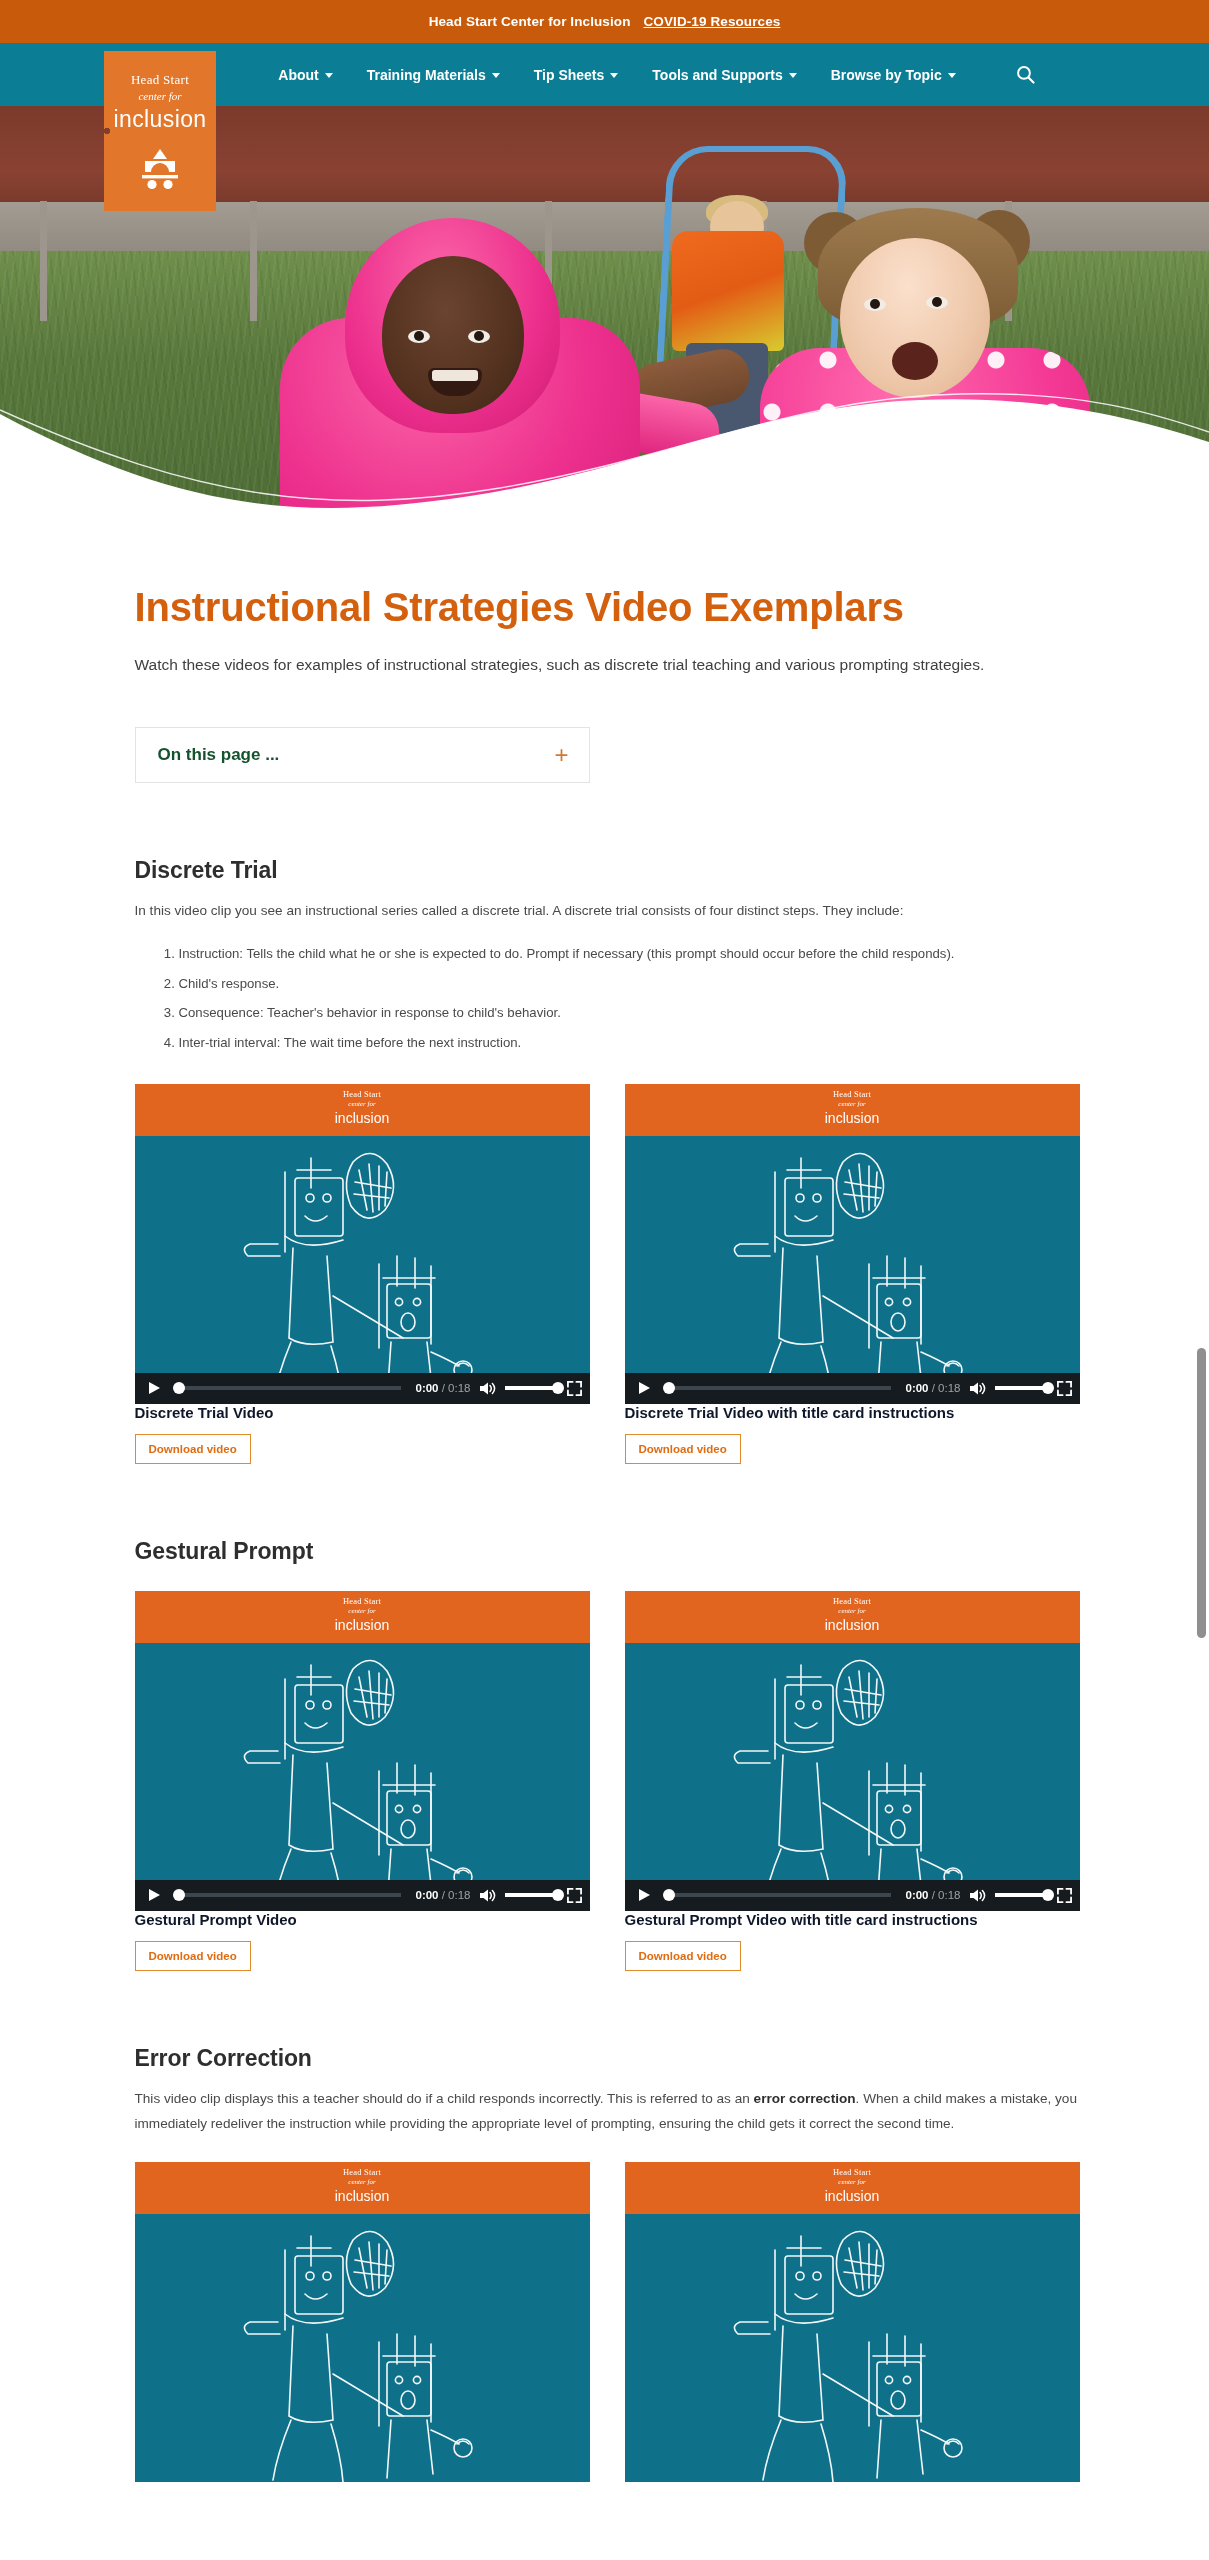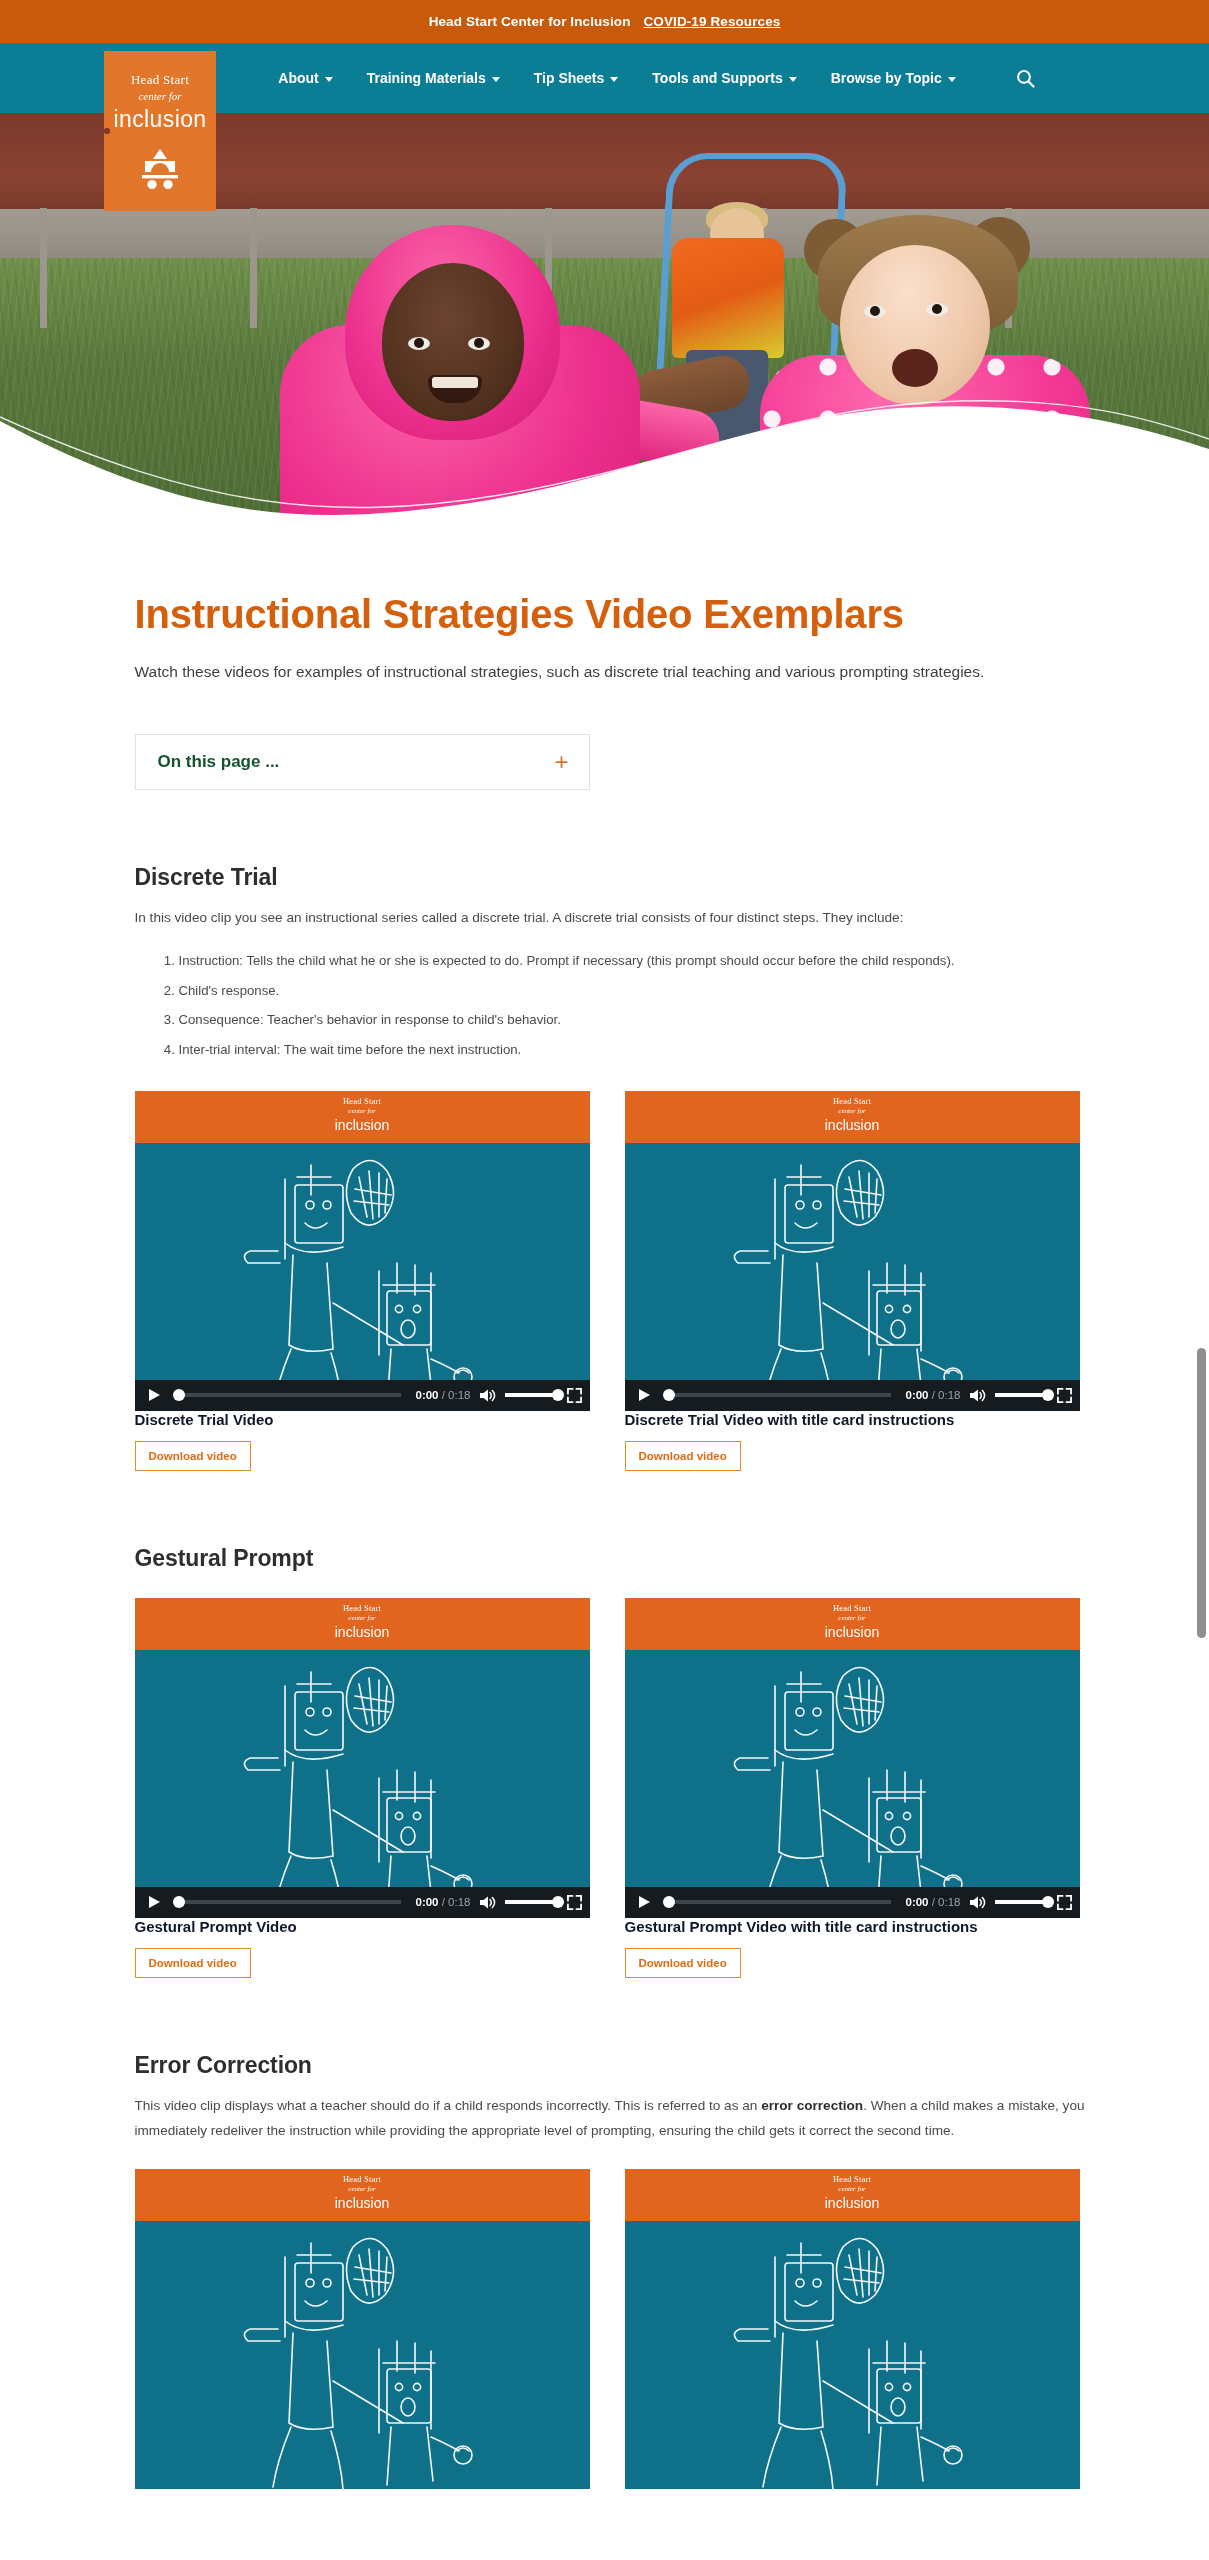--- a/index.html
+++ b/index.html
@@ -26,21 +26,21 @@
   .topbar a {
     color: #ffffff;
     text-decoration: underline;
     margin-left: 5px;
     font-weight: 700;
   }
 
   
   .navbar {
     background: #0b7e95;
-    height: 70px;
+    height: 63px;
     position: relative;
     display: flex;
     align-items: center;
     justify-content: center;
     padding-left: 44px;
   }
   .navlist { display: flex; align-items: center; gap: 34px; margin-left: 60px; }
   .navitem {
     color: #ffffff;
     font-size: 14px;
@@ -868,21 +868,21 @@
             </div>
           </div>
         </div>
         <div class="video-caption">Gestural Prompt Video with title card instructions</div>
         <div class="download-btn">Download video</div>
       </div>
     </div>
 
     <h2 class="section-title">Error Correction</h2>
     <p class="section-body">
-      <span>This video clip displays what a teacher should do if a child responds incorrectly. This is referred to as an </span><b>error correction</b><span>. When a child makes a mistake, you immediately redeliver the instruction while providing the appropriate level of prompting, ensuring the child gets it correct the second time.</span>
+      <span>This video clip displays this a teacher should do if a child responds incorrectly. This is referred to as an </span><b>error correction</b><span>. When a child makes a mistake, you immediately redeliver the instruction while providing the appropriate level of prompting, ensuring the child gets it correct the second time.</span>
     </p>
 
     <div class="video-grid">
 
       <div class="video-cell">
         <div class="player">
           <div class="poster-head">
             <div class="ph-1">Head Start</div>
             <div class="ph-2">center for</div>
             <div class="ph-3">inclusion</div>

